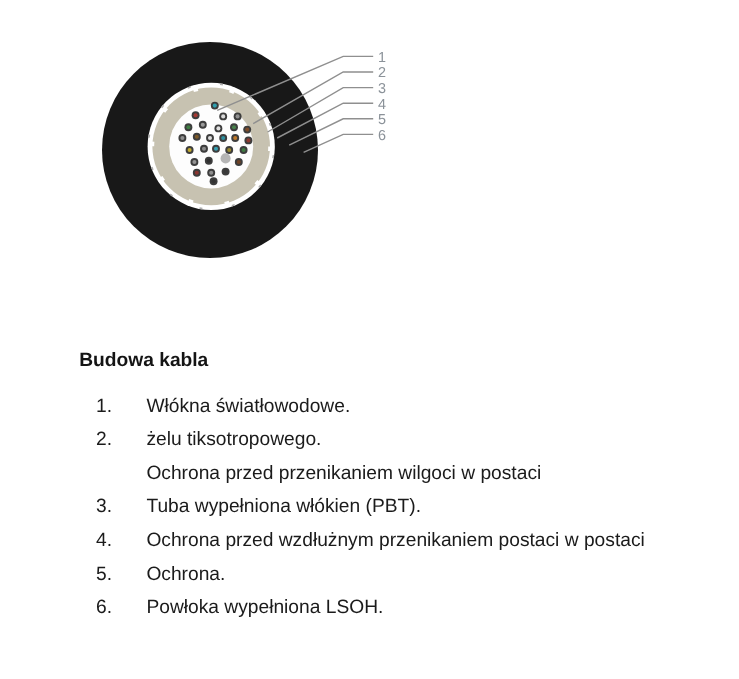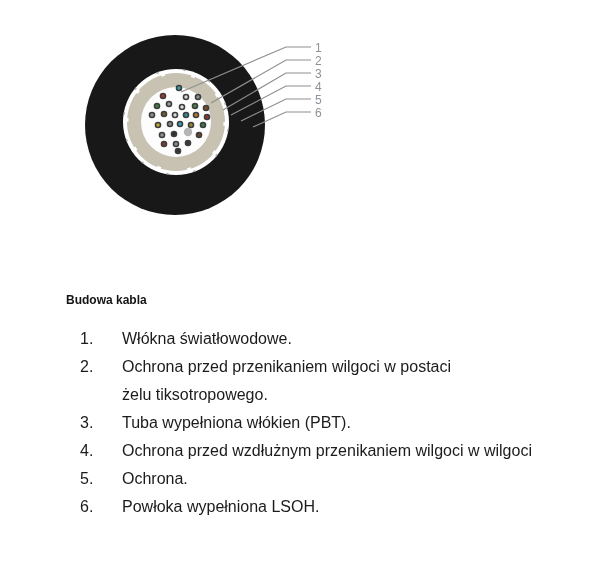--- a/index.html
+++ b/index.html
@@ -6,21 +6,21 @@
   .page{
     position:relative;width:616px;height:566px;background:#ffffff;overflow:hidden;
     font-family:"Liberation Sans",sans-serif;color:#1b1b1b;
   }
   #diagram-svg{position:absolute;left:0;top:0;display:block;}
   #diagram-svg text{
     font-family:"Liberation Sans",sans-serif;
     font-size:12px;letter-spacing:1px;
   }
   .content{position:absolute;left:66px;top:291px;width:520px;}
-  .heading{margin:0;font-size:12px;line-height:19px;font-weight:bold;color:#141414;}
+  .heading{margin:0;font-size:16px;line-height:19px;font-weight:bold;color:#141414;}
   .list{margin-top:15px;padding-left:14px;}
   .li{display:flex;font-size:16px;line-height:28px;}
   .num{width:42px;flex:none;}
   .txt{flex:1;}
   .ln{display:block;}
 </style>
 </head>
 <body>
 
 <div class="page">
@@ -109,36 +109,36 @@
       <div class="li">
         <span class="num">1.</span>
         <span class="txt">
           <span class="ln">Włókna światłowodowe.</span>
         </span>
       </div>
 
       <div class="li">
         <span class="num">2.</span>
         <span class="txt">
+          <span class="ln">żelu tiksotropowego.</span>
           <span class="ln">Ochrona przed przenikaniem wilgoci w postaci</span>
-          <span class="ln">żelu tiksotropowego.</span>
         </span>
       </div>
 
       <div class="li">
         <span class="num">3.</span>
         <span class="txt">
           <span class="ln">Tuba wypełniona włókien (PBT).</span>
         </span>
       </div>
 
       <div class="li">
         <span class="num">4.</span>
         <span class="txt">
-          <span class="ln">Ochrona przed wzdłużnym przenikaniem wilgoci w wilgoci</span>
+          <span class="ln">Ochrona przed wzdłużnym przenikaniem postaci w postaci</span>
         </span>
       </div>
 
       <div class="li">
         <span class="num">5.</span>
         <span class="txt">
           <span class="ln">Ochrona.</span>
         </span>
       </div>
 

